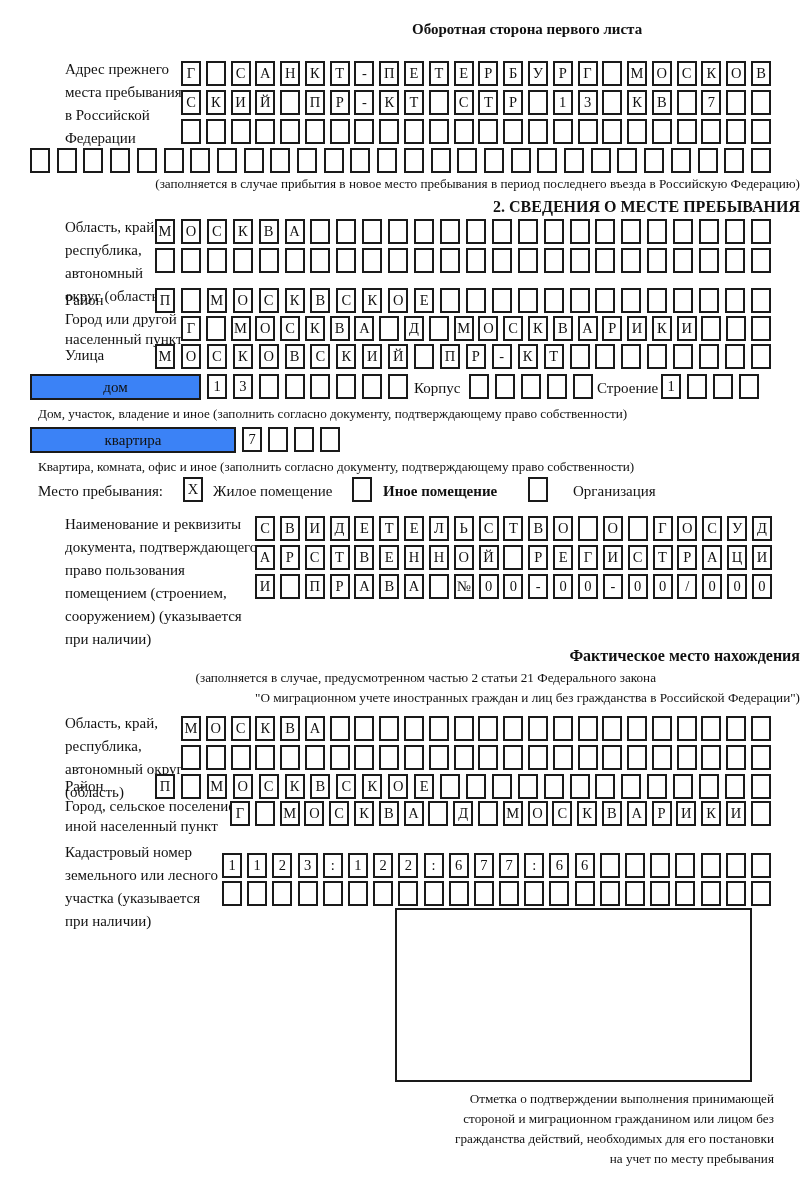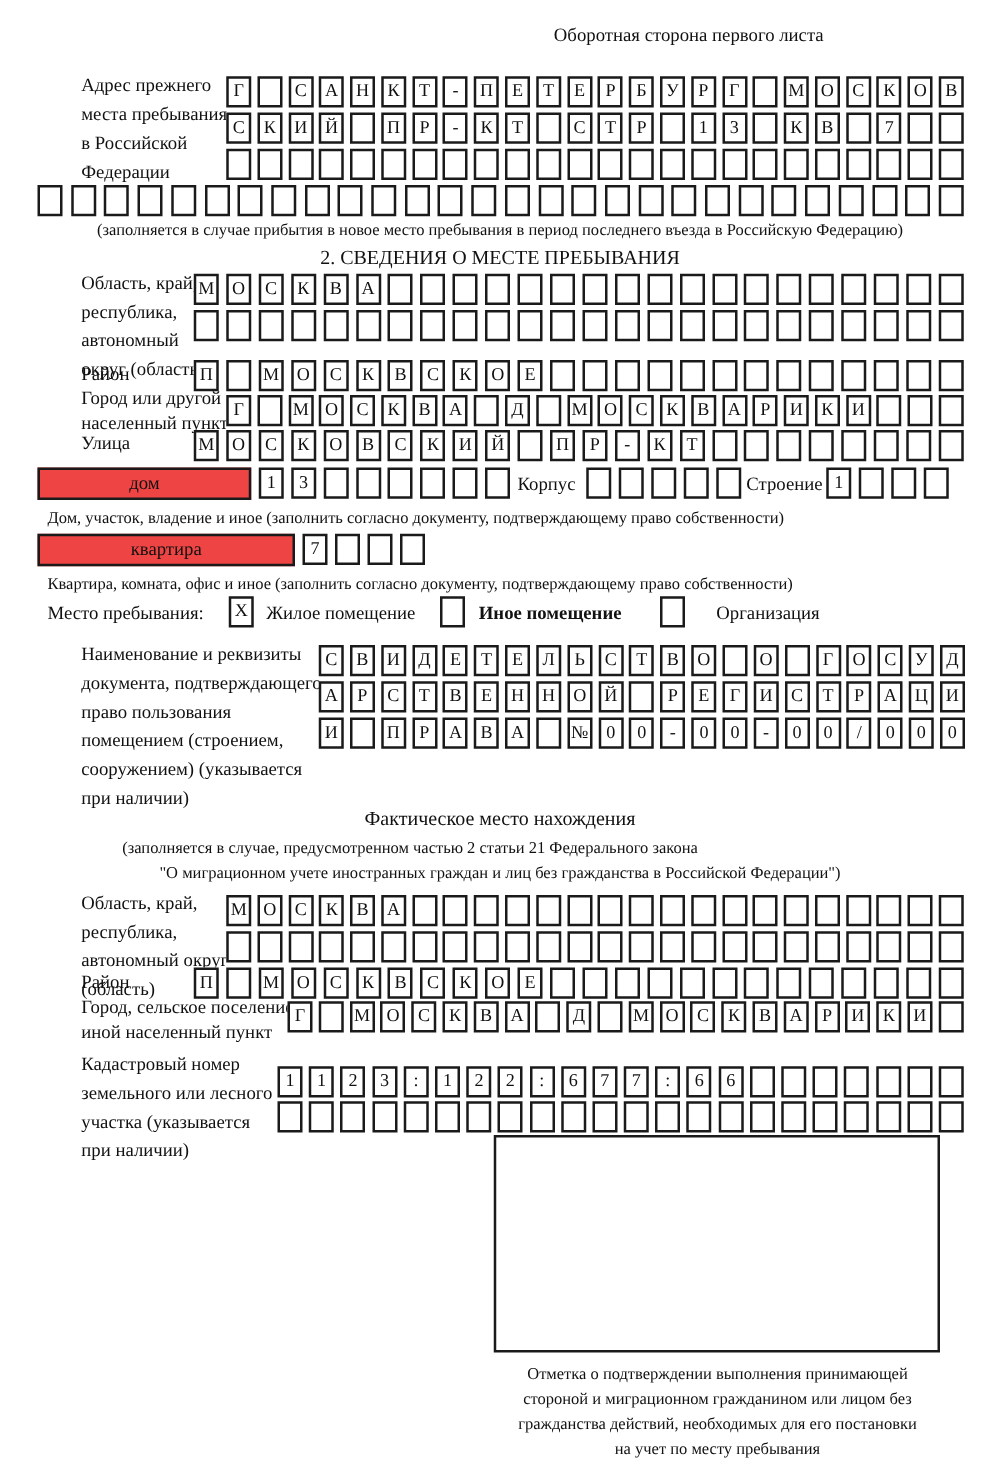--- a/index.html
+++ b/index.html
@@ -1,33 +1,33 @@
 <!DOCTYPE html>
 <html><head>
 <meta charset="utf-8">
 <style>
   html,body{margin:0;padding:0;background:#fff;}
   .page{position:relative;width:800px;height:1180px;background:#fff;
         font-family:"Liberation Serif","DejaVu Serif",serif;color:#111;overflow:hidden;}
   .lbl{position:absolute;font-size:15px;line-height:23px;white-space:pre-line;}
   .lbl.tight{line-height:20px;}
   .cap{position:absolute;font-size:13.2px;line-height:19px;white-space:pre-line;}
-  .center{text-align:center;}
-  .bold{font-weight:normal;}
+  .center{text-align:right;}
+  .bold{font-weight:bold;}
   .cellrow{position:absolute;display:flex;justify-content:space-between;}
   .cell{width:20px;height:25px;border:2px solid #1a1a1a;box-sizing:border-box;
         display:flex;align-items:center;justify-content:center;
         font-size:14.5px;line-height:1;background:#fff;flex:0 0 auto;}
   .widebox{position:absolute;height:26px;border:2px solid #1a1a1a;box-sizing:border-box;
-        display:flex;align-items:center;justify-content:center;font-size:15px;background:#ef4444;}
+        display:flex;align-items:center;justify-content:center;font-size:15px;background:#3b82f6;}
   .optbox{position:absolute;}
   .bigbox{position:absolute;border:2px solid #1a1a1a;box-sizing:border-box;background:#fff;}
 
   
-  .p-topnote{left:376px;top:18px;width:350px;text-align:center;}
+  .p-topnote{left:412px;top:18px;width:350px;text-align:left;font-weight:bold;}
   .p-prevlbl{left:65px;top:58px;width:130px;}
   .r-prev1{left:181px;top:61px;width:590px;}
   .r-prev2{left:181px;top:90px;width:590px;}
   .r-prev3{left:181px;top:119px;width:590px;}
   .r-prev4{left:30px;top:148px;width:741px;}
   .p-prevnote{left:0;top:174px;width:800px;}
   .p-s2title{left:0;top:195px;width:800px;font-size:16px;}
   .p-reg1lbl{left:65px;top:216px;width:130px;}
   .r-reg1a{left:155px;top:219px;width:616px;}
   .r-reg1b{left:155px;top:248px;width:616px;}

